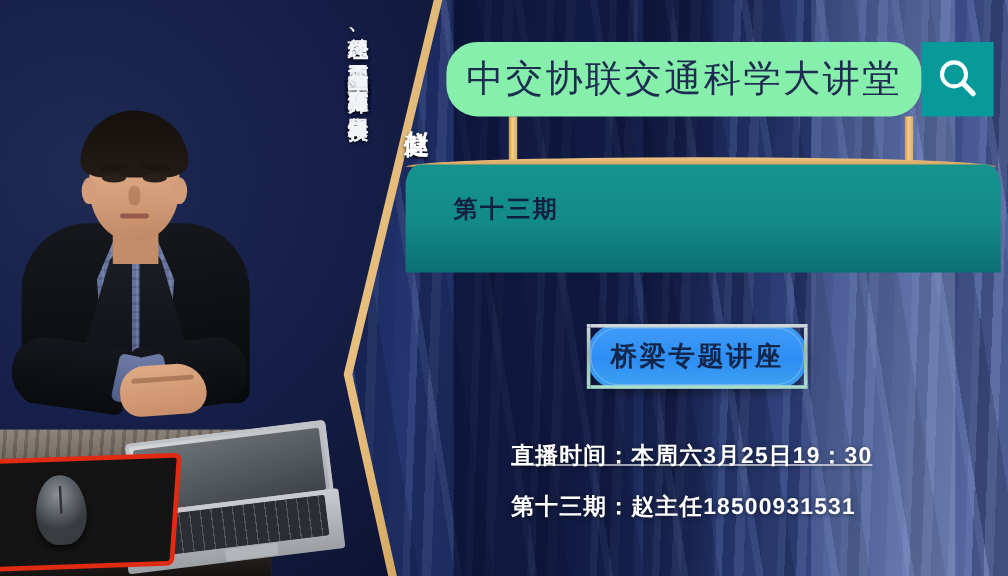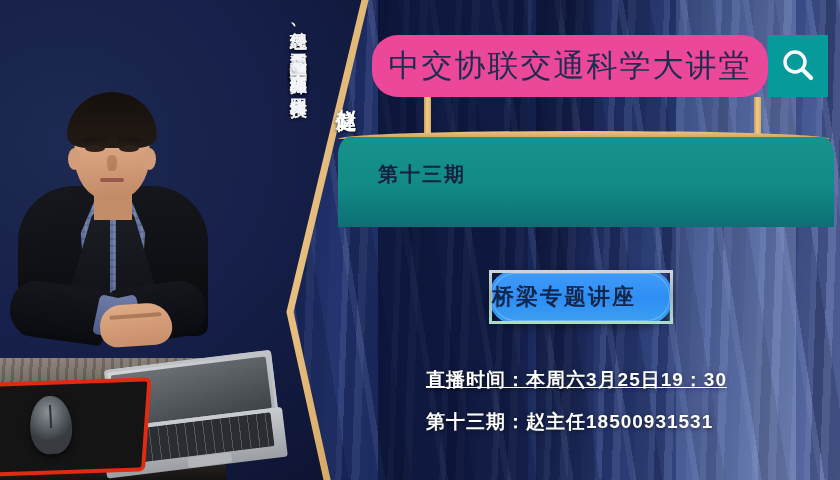--- a/index.html
+++ b/index.html
@@ -231,21 +231,21 @@
   .zigzag{
     position:absolute;left:0;top:0;width:840px;height:480px;pointer-events:none;z-index:5;
   }
 
   
   .banner{
     position:absolute;left:372px;top:35px;width:456px;height:62px;
     display:flex;align-items:stretch;z-index:7;
   }
   .banner-text{
-    flex:1;background:#ec4899;
+    flex:1;background:#86efac;
     display:flex;align-items:center;justify-content:center;
     color:#1c2d4f;font-size:31px;font-weight:500;letter-spacing:2px;border-radius:26px;
   }
   .banner-icon{
     width:60px;background:#079a9a;
     display:flex;align-items:center;justify-content:center;
   }
   .banner-icon svg{display:block;}
 
   
@@ -283,21 +283,21 @@
   }
 
   
   .pill{
     position:absolute;left:489px;top:270px;width:178px;height:48px;z-index:7;
     border-radius:26px;
     background:linear-gradient(180deg,#3f9bf7 0%,#2e8ef5 55%,#3ba0f0 100%);
     border:3px solid;
     border-image:linear-gradient(180deg,#cfd6da 0%,#9fb6b4 45%,#a9dcc9 100%) 1;
     box-shadow:0 0 0 1px rgba(255,255,255,.25) inset,0 3px 8px rgba(0,0,0,.35);
-    display:flex;align-items:center;justify-content:flex-start;
+    display:flex;align-items:center;justify-content:center;
   }
   .pill-text{
     color:#11264a;font-size:22px;font-weight:bold;letter-spacing:2px;
   }
 
   
   .foot{
     position:absolute;left:426px;z-index:7;
     color:#ffffff;font-size:19px;font-weight:bold;letter-spacing:1px;
     text-shadow:0 1px 4px rgba(0,0,0,.55);

